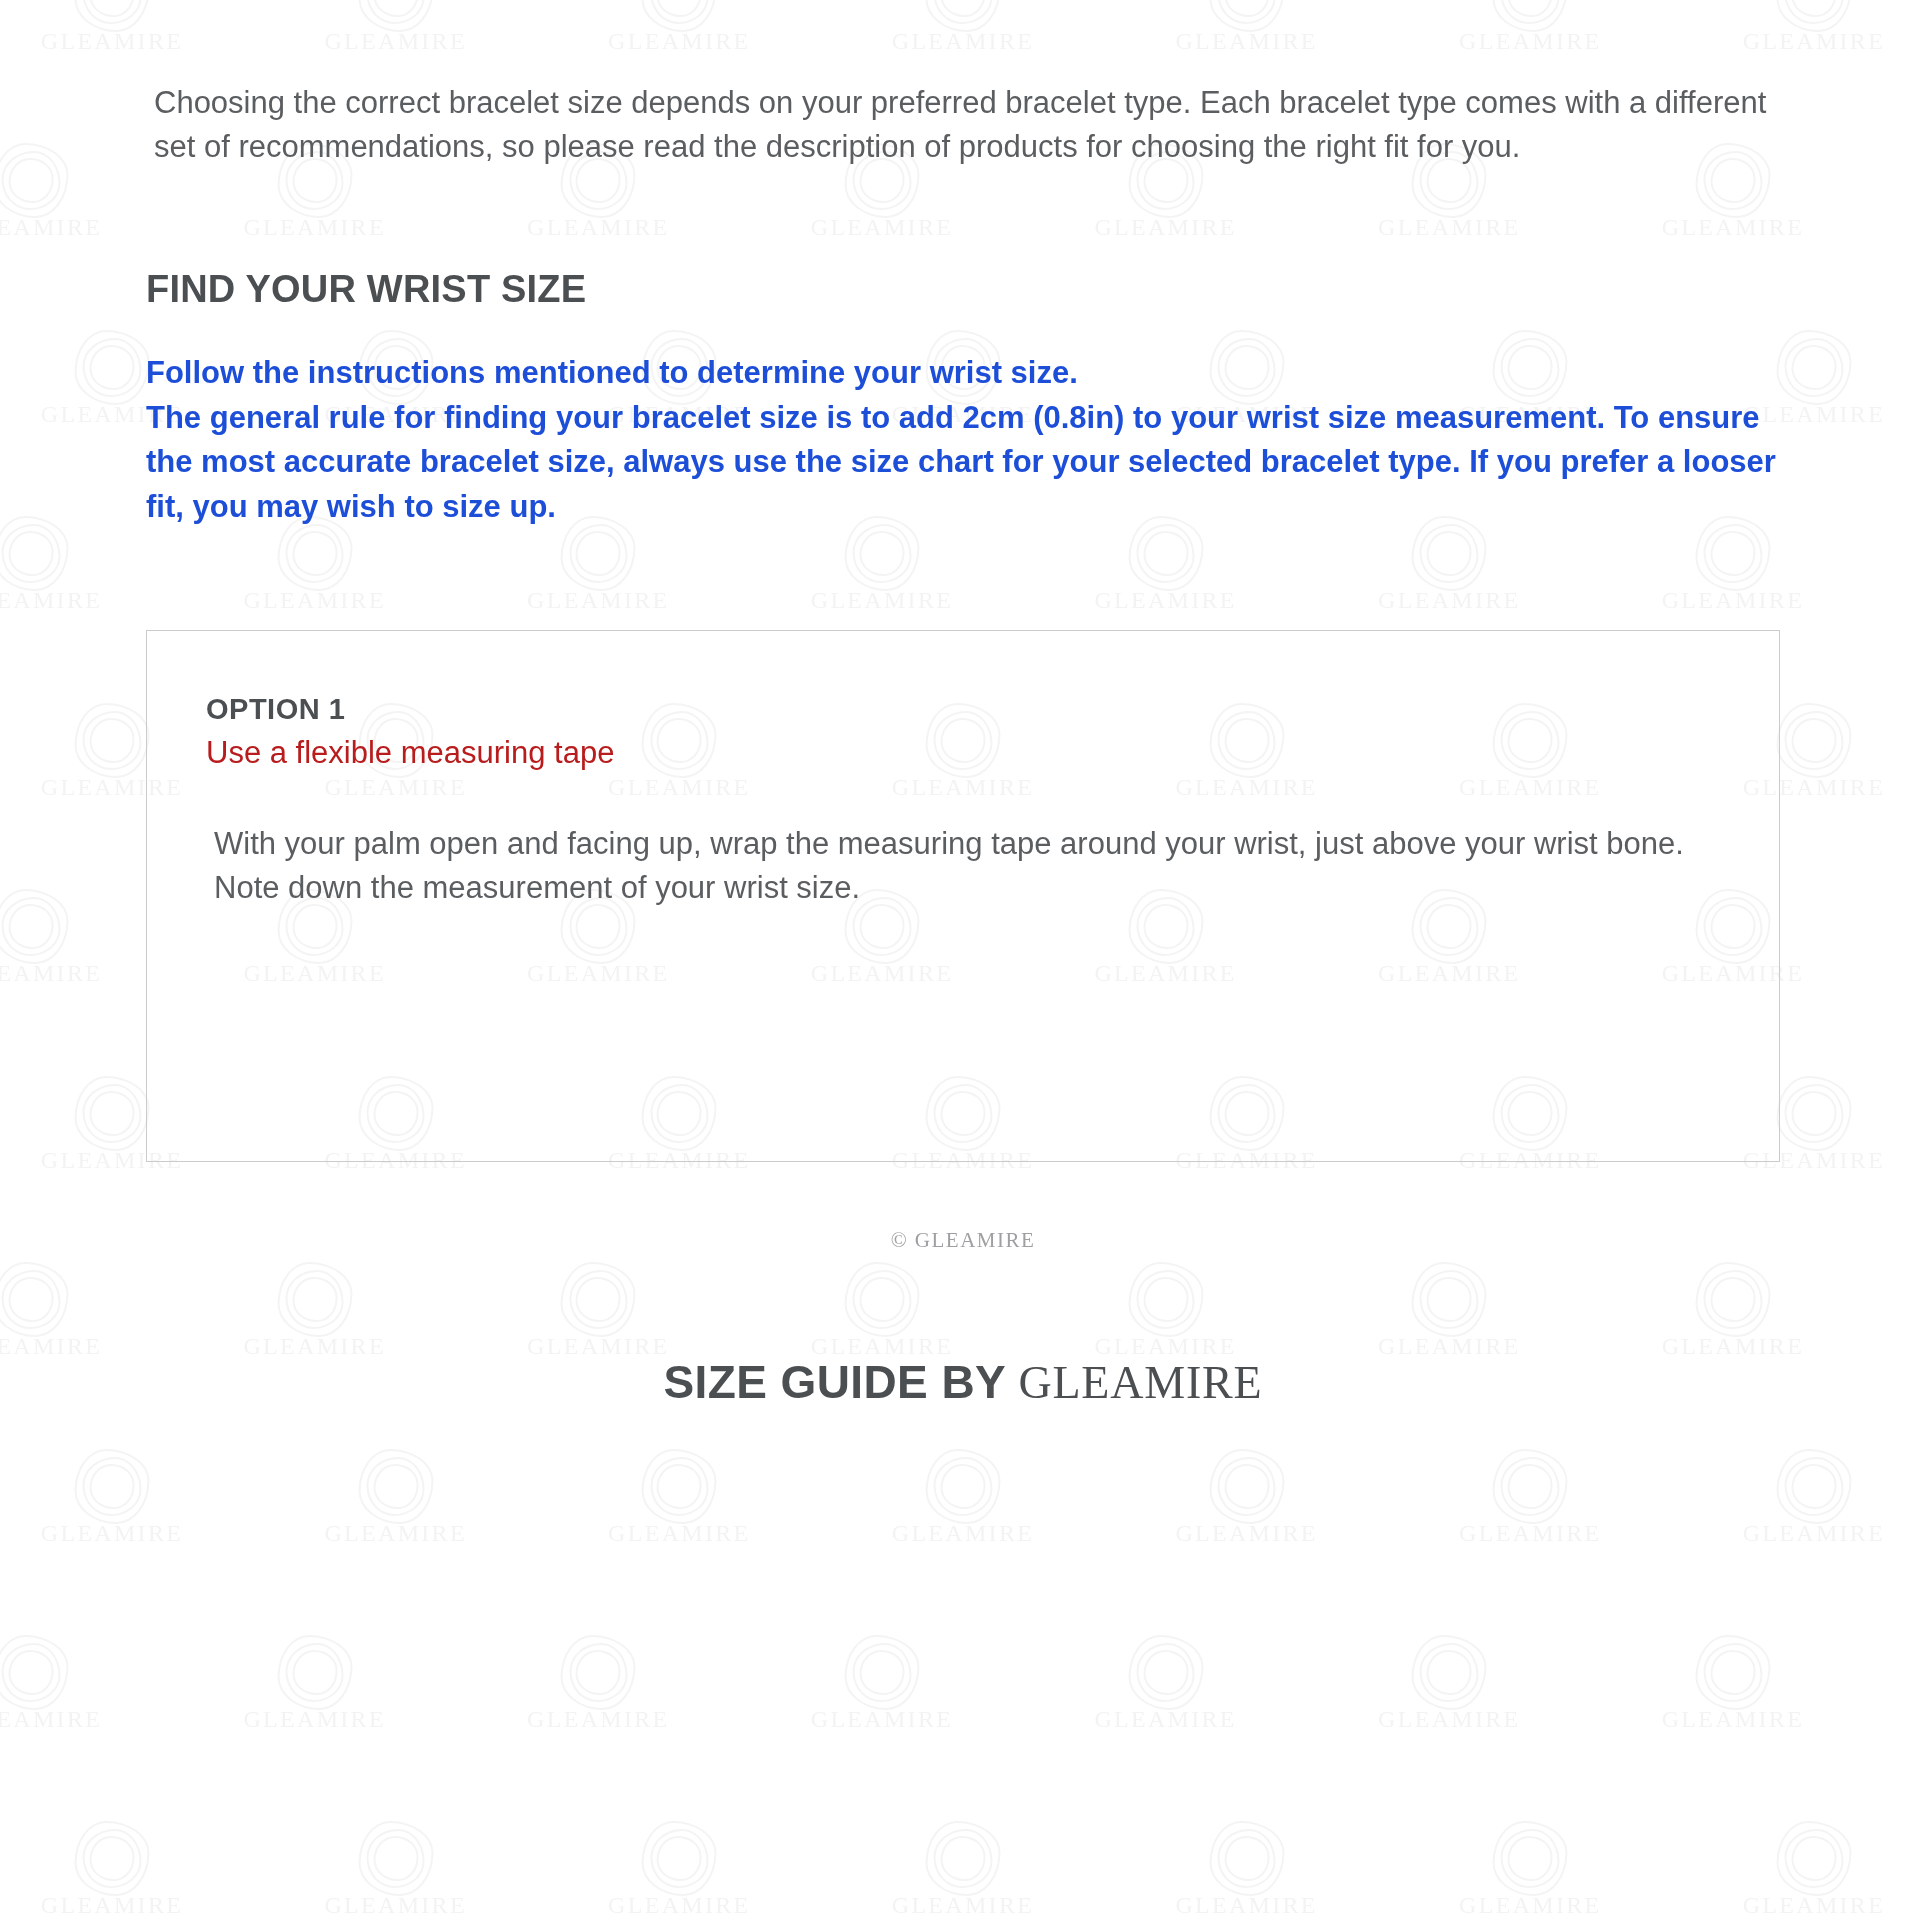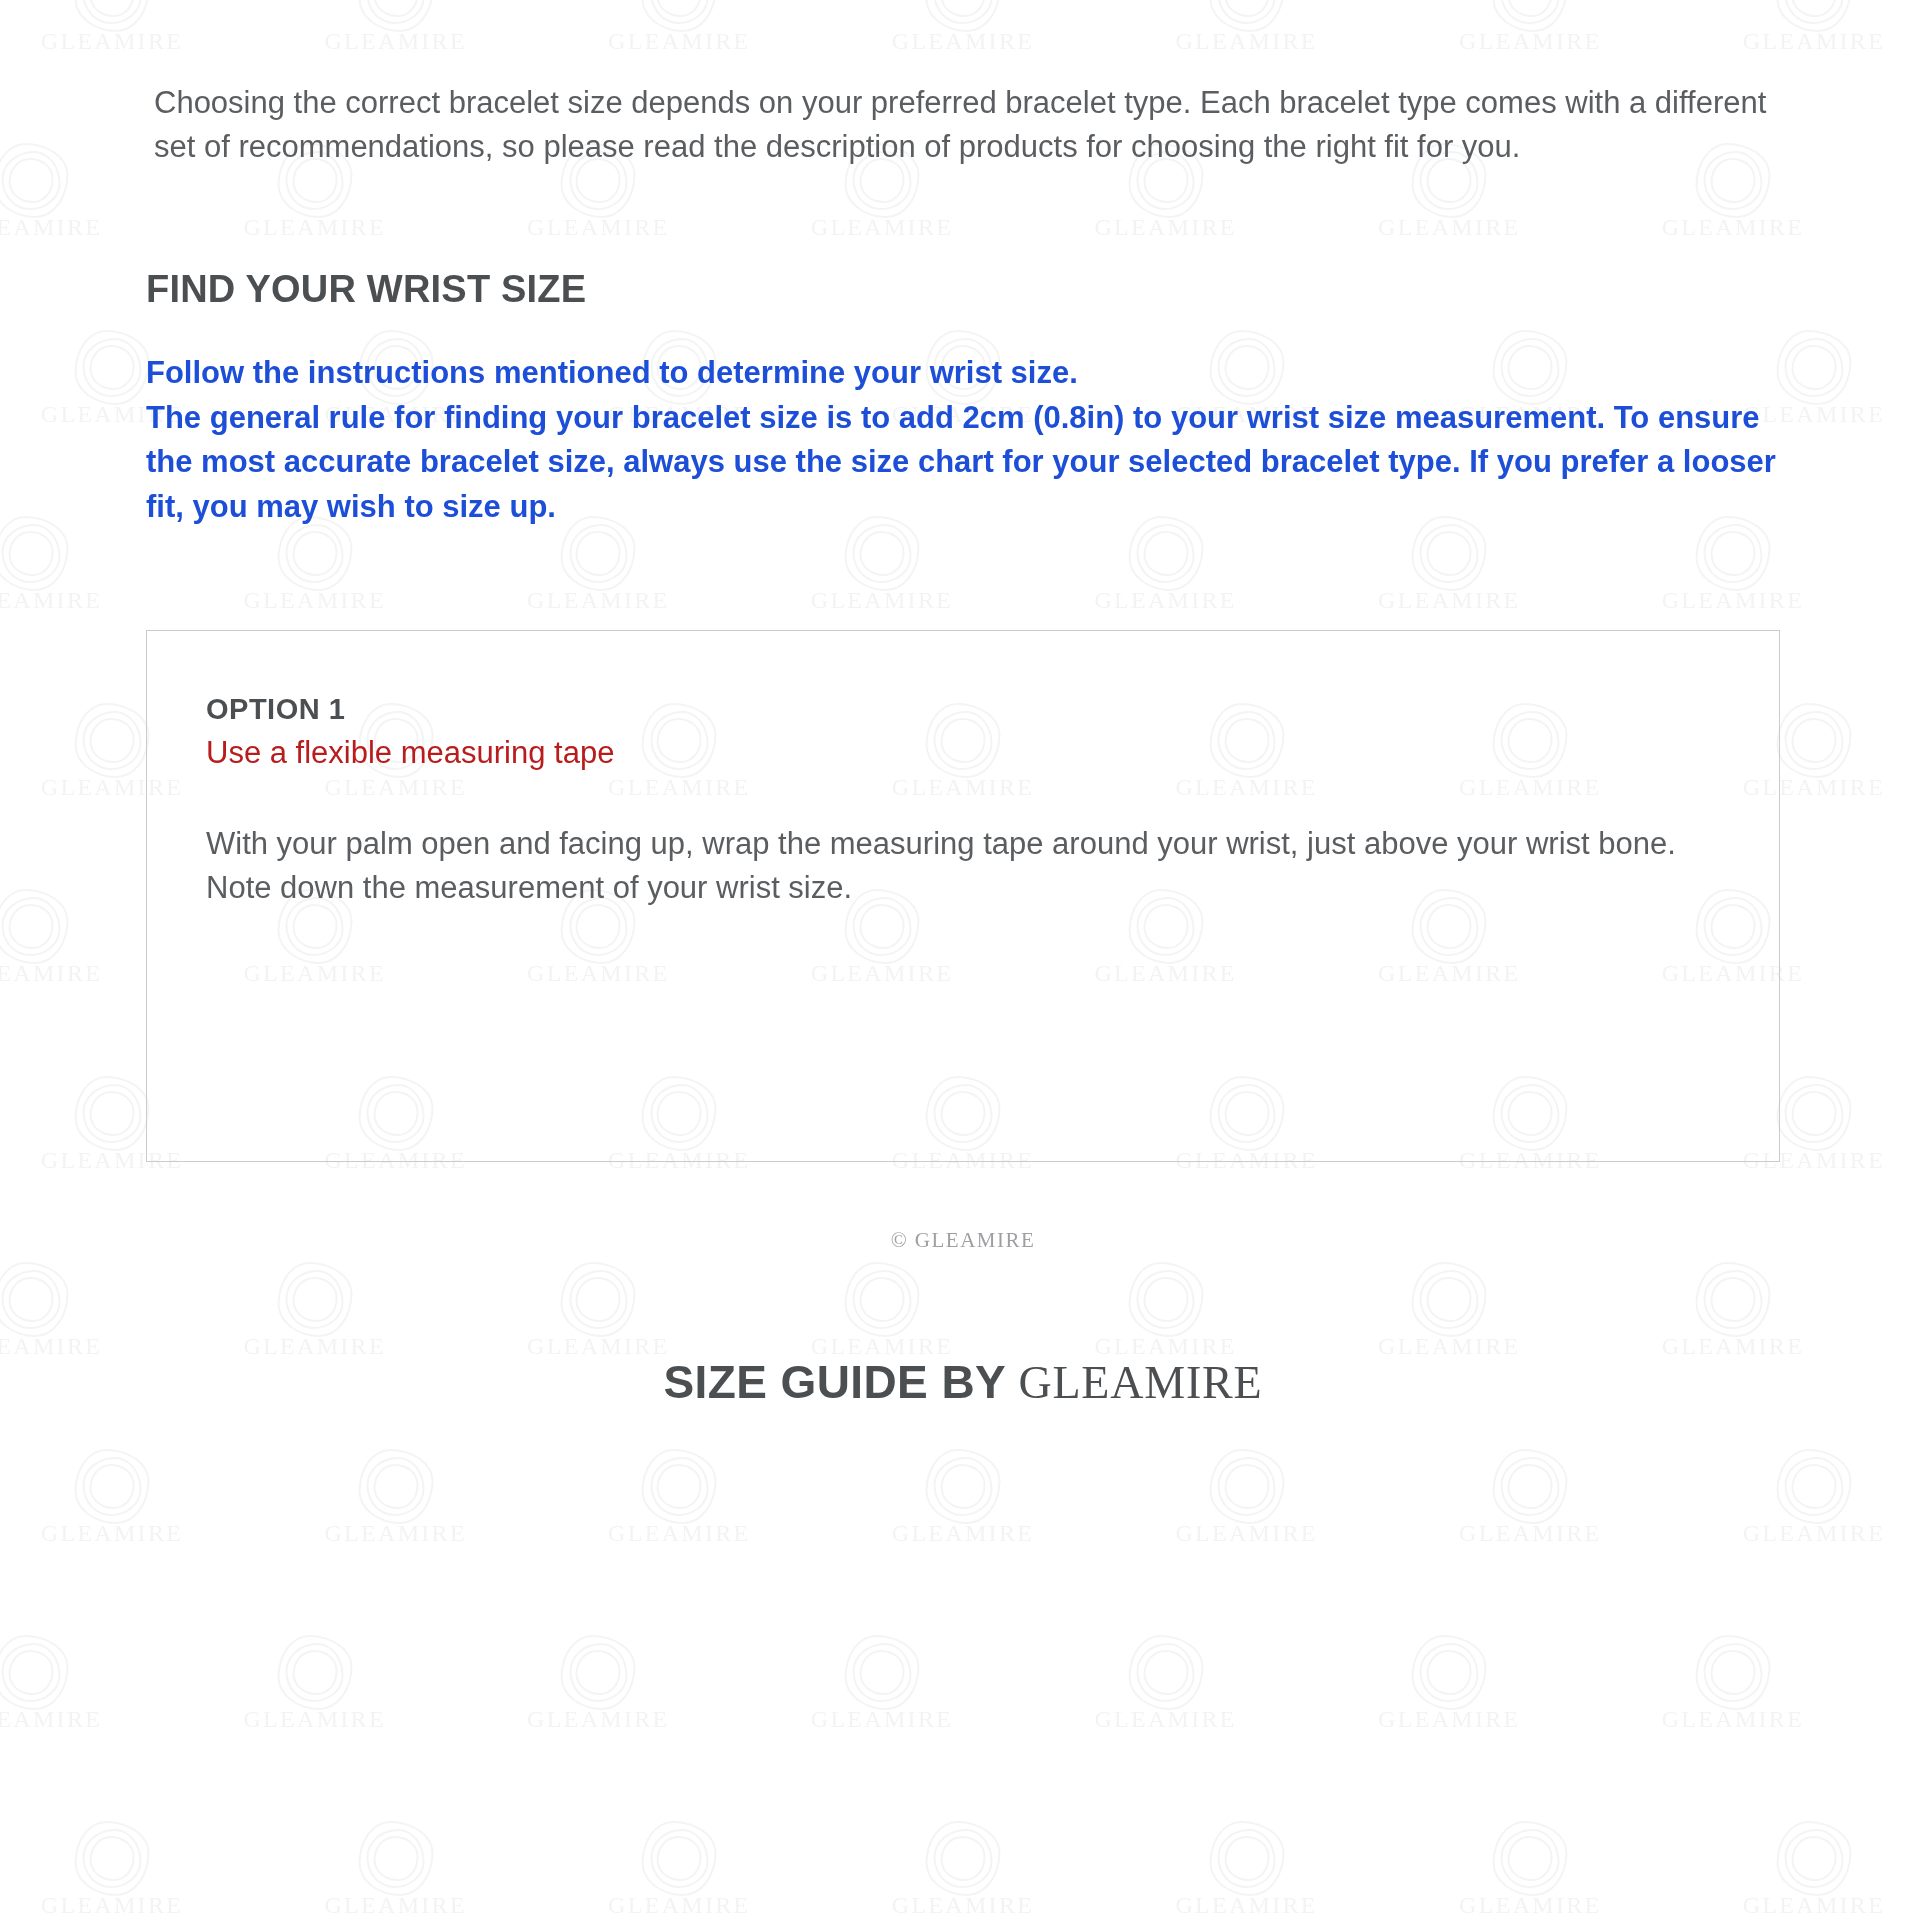--- a/index.html
+++ b/index.html
@@ -143,20 +143,21 @@
     font-size: 31px;
     color: #b91c1c;
     line-height: 1.3;
     padding-top: 6.2px;
   }
   .option-body {
     font-size: 31px;
     line-height: 1.42;
     color: #5b5e61;
     padding-top: 49px;
+    margin-left: 8px;
   }
 
   #footer-brand {
     text-align: center;
     padding-top: 102px;
     white-space: nowrap;
   }
   #footer-brand .fb-bold {
     font-size: 46px;
     font-weight: bold;

